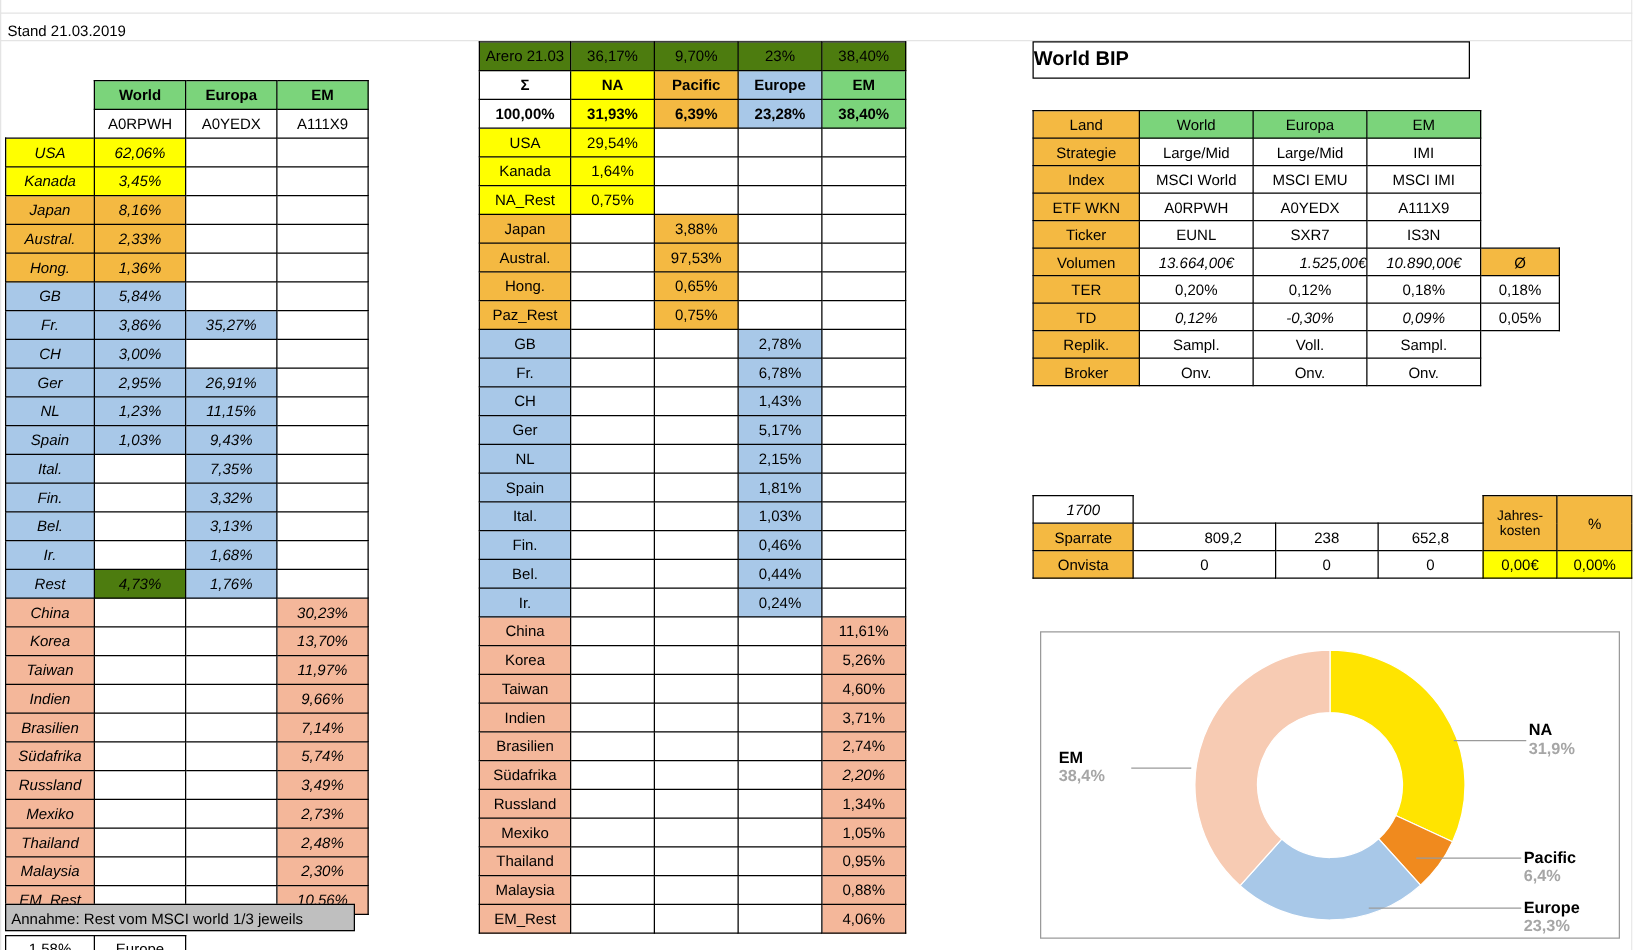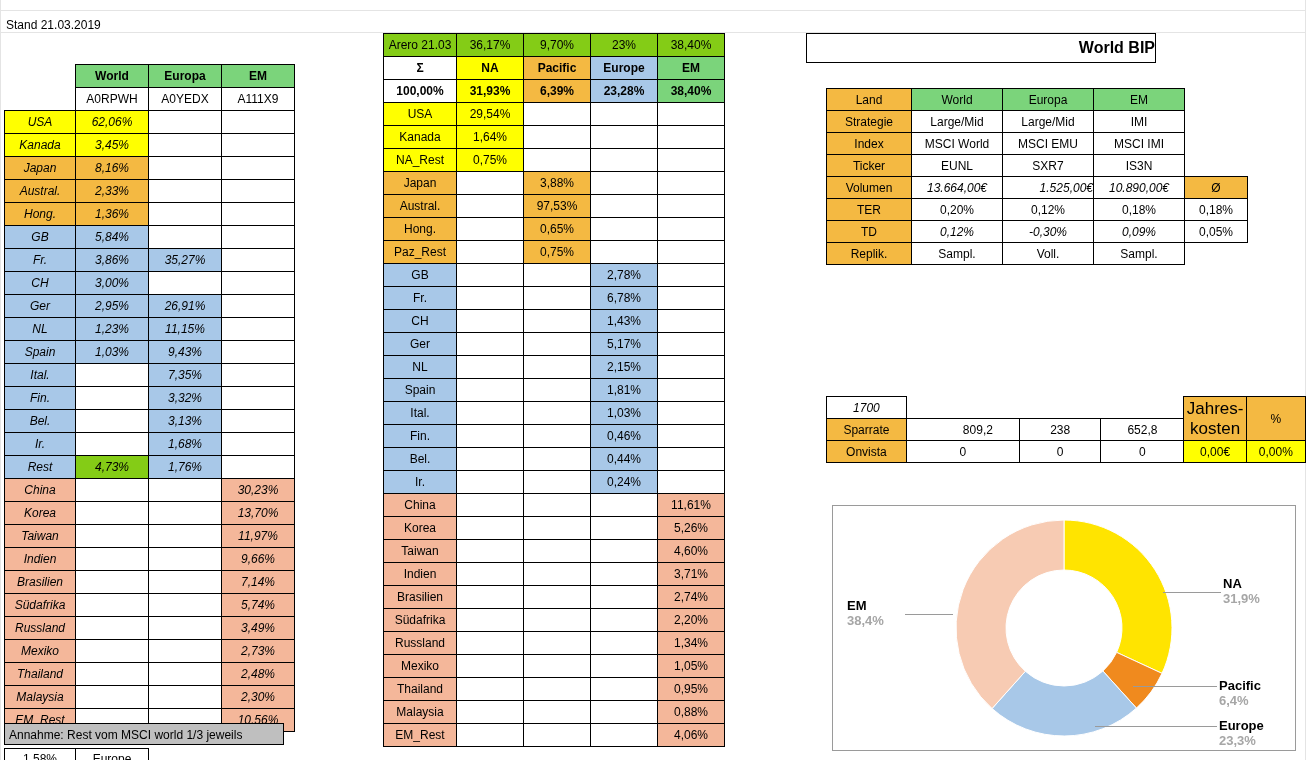--- a/index.html
+++ b/index.html
@@ -23,36 +23,36 @@
 
   
   #stand{left:6px;top:18px;font-size:12px;}
   #tblA{left:4px;top:64px;}
   #tblA td{width:72px;height:22px;font-size:12px;}
   .green{background:#7bd47b;}
   .yellow{background:#ffff00;}
   .orange{background:#f4b942;}
   .blue{background:#a8c8e8;}
   .salmon{background:#f4b79a;}
-  .grey{background:#84cc16;margin-top:16px;}
+  .grey{background:#4d7c0f;margin-top:16px;}
   .white{background:#ffffff;}
   .ital{font-style:italic;}
   .bold{font-weight:bold;}
   .noborder{border:none;}
 
   #annahme{left:4px;top:723px;width:280px;height:22px;background:#bfbfbf;border:1px solid #000;font-size:12px;text-align:left;padding-left:4px;line-height:22px;box-sizing:border-box;}
   #bottomrow{left:4px;top:748px;}
   #bottomrow td{height:20px;font-size:12px;}
 
   
   #tblB{left:383px;top:33px;}
   #tblB td{height:22px;font-size:12px;}
 
   
-  #bipTitle{left:806px;top:33px;width:348px;height:28px;border:1px solid #000;background:#fff;font-weight:bold;font-size:16px;line-height:28px;text-align:right;}
+  #bipTitle{left:826px;top:33px;width:348px;height:28px;border:1px solid #000;background:#fff;font-weight:bold;font-size:16px;line-height:28px;text-align:left;}
   #tblC{left:826px;top:88px;}
   #tblC td{height:21px;font-size:12px;}
 
   #tblD{left:826px;top:396px;}
   #tblD td{height:21px;font-size:12px;}
 
   
   #chart{left:832px;top:505px;width:462px;height:244px;border:1px solid #9a9a9a;background:#fff;}
   .lbl-name{font-weight:bold;font-size:13px;}
   .lbl-val{color:#a6a6a6;font-weight:bold;font-size:13px;}
@@ -435,21 +435,21 @@
         <td class="white" style="width: 66px;"></td>
         <td class="white" style="width: 66px;"></td>
         <td class="white" style="width: 66px;"></td>
         <td class="salmon" style="width: 66px;">2,74%</td>
       </tr>
       <tr>
         <td class="salmon" style="width: 72px;">Südafrika</td>
         <td class="white" style="width: 66px;"></td>
         <td class="white" style="width: 66px;"></td>
         <td class="white" style="width: 66px;"></td>
-        <td class="salmon" style="width: 66px;">2,20%</td>
+        <td class="salmon" style="width: 66px; font-style: italic;">2,20%</td>
       </tr>
       <tr>
         <td class="salmon" style="width: 72px;">Russland</td>
         <td class="white" style="width: 66px;"></td>
         <td class="white" style="width: 66px;"></td>
         <td class="white" style="width: 66px;"></td>
         <td class="salmon" style="width: 66px;">1,34%</td>
       </tr>
       <tr>
         <td class="salmon" style="width: 72px;">Mexiko</td>
@@ -500,20 +500,27 @@
         <td class="noborder" style="width: 62px;"></td>
       </tr>
       <tr>
         <td class="orange" style="width: 84px;">Index</td>
         <td class="white" style="width: 90px;">MSCI World</td>
         <td class="white" style="width: 90px;">MSCI EMU</td>
         <td class="white" style="width: 90px;">MSCI IMI</td>
         <td class="noborder" style="width: 62px;"></td>
       </tr>
       <tr>
+        <td class="orange" style="width: 84px;">ETF WKN</td>
+        <td class="white" style="width: 90px;">A0RPWH</td>
+        <td class="white" style="width: 90px;">A0YEDX</td>
+        <td class="white" style="width: 90px;">A111X9</td>
+        <td class="noborder" style="width: 62px;"></td>
+      </tr>
+      <tr>
         <td class="orange" style="width: 84px;">Ticker</td>
         <td class="white" style="width: 90px;">EUNL</td>
         <td class="white" style="width: 90px;">SXR7</td>
         <td class="white" style="width: 90px;">IS3N</td>
         <td class="noborder" style="width: 62px;"></td>
       </tr>
       <tr>
         <td class="orange" style="width: 84px;">Volumen</td>
         <td class="white ital" style="width: 90px;">13.664,00€</td>
         <td class="white ital" style="width: 90px; text-align: right;">1.525,00€</td>
@@ -534,31 +541,38 @@
         <td class="white ital" style="width: 90px;">0,09%</td>
         <td class="white" style="width: 62px;">0,05%</td>
       </tr>
       <tr>
         <td class="orange" style="width: 84px;">Replik.</td>
         <td class="white" style="width: 90px;">Sampl.</td>
         <td class="white" style="width: 90px;">Voll.</td>
         <td class="white" style="width: 90px;">Sampl.</td>
         <td class="noborder" style="width: 62px;"></td>
       </tr>
+      <tr>
+        <td class="orange" style="width: 84px;">Broker</td>
+        <td class="white" style="width: 90px;">Onv.</td>
+        <td class="white" style="width: 90px;">Onv.</td>
+        <td class="white" style="width: 90px;">Onv.</td>
+        <td class="noborder" style="width: 62px;"></td>
+      </tr>
     </tbody>
 </table>
 
 <table class="abs" id="tblD">
   <tbody id="tblD-body">
       <tr>
         <td class="white ital" style="width: 84px;">1700</td>
         <td class="noborder" style="width: 90px;"></td>
         <td class="noborder" style="width: 90px;"></td>
         <td class="noborder" style="width: 90px;"></td>
-        <td class="orange" rowspan="2" style="width: 62px; font-size: 17px; height: 42px;">Jahres-kosten</td>
+        <td class="orange" rowspan="2" style="width: 62px; font-size: 11px; height: 42px;">Jahres-kosten</td>
         <td class="orange" rowspan="2" style="width: 62px; height: 42px;">%</td>
       </tr>
       <tr>
         <td class="orange" style="width: 84px;">Sparrate</td>
         <td class="white" style="width: 90px; padding-left: 30px;">809,2</td>
         <td class="white" style="width: 90px;">238</td>
         <td class="white" style="width: 90px;">652,8</td>
       </tr>
       <tr>
         <td class="orange" style="width: 84px;">Onvista</td>

